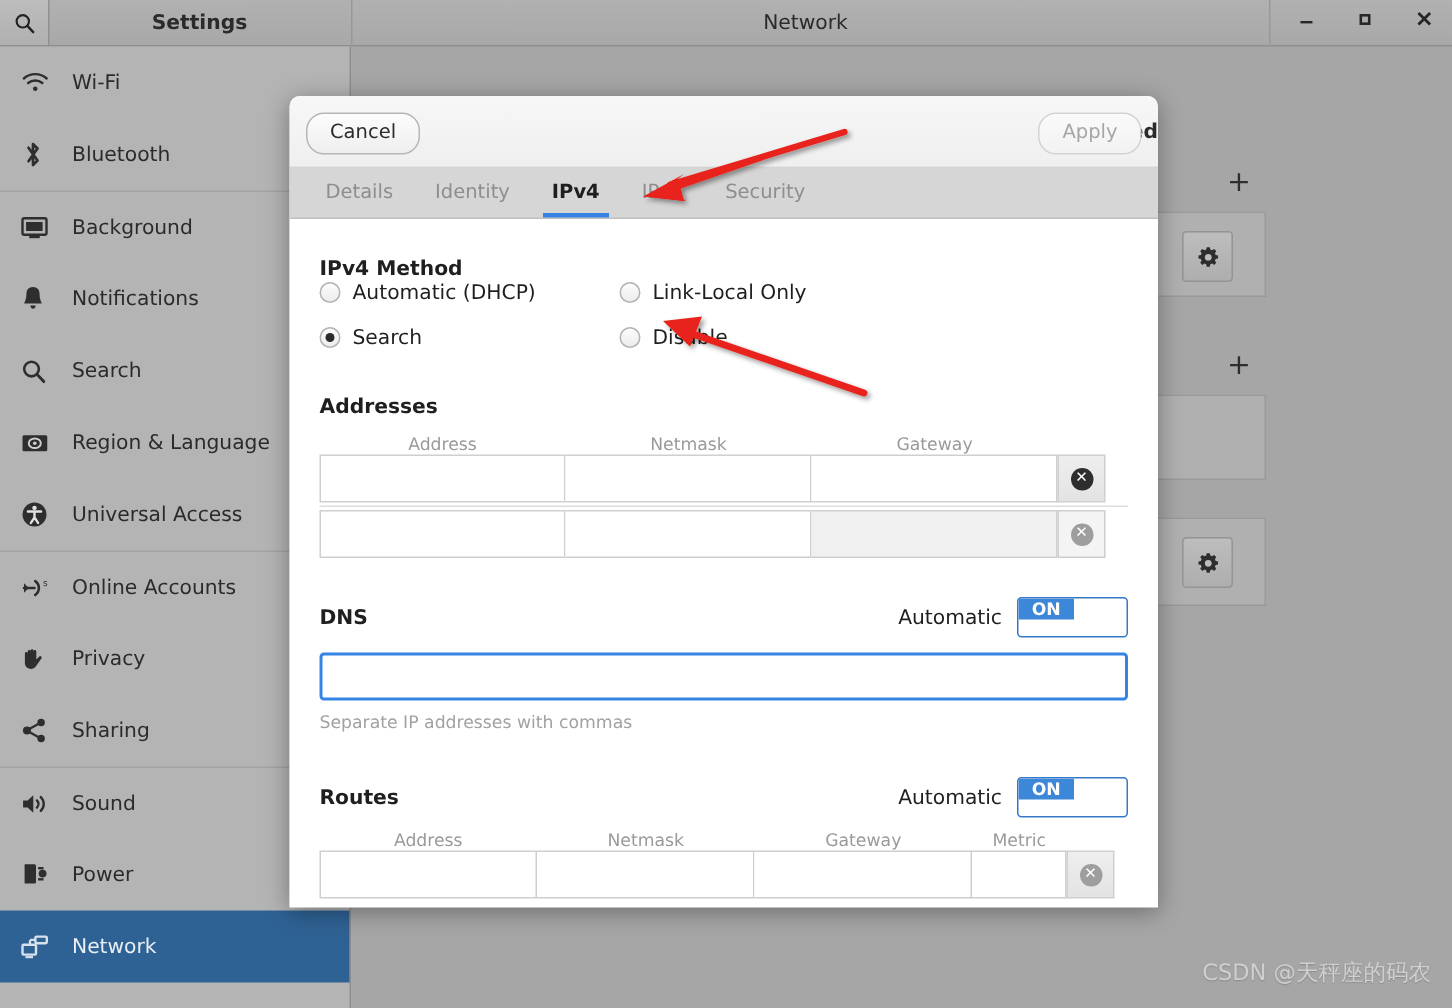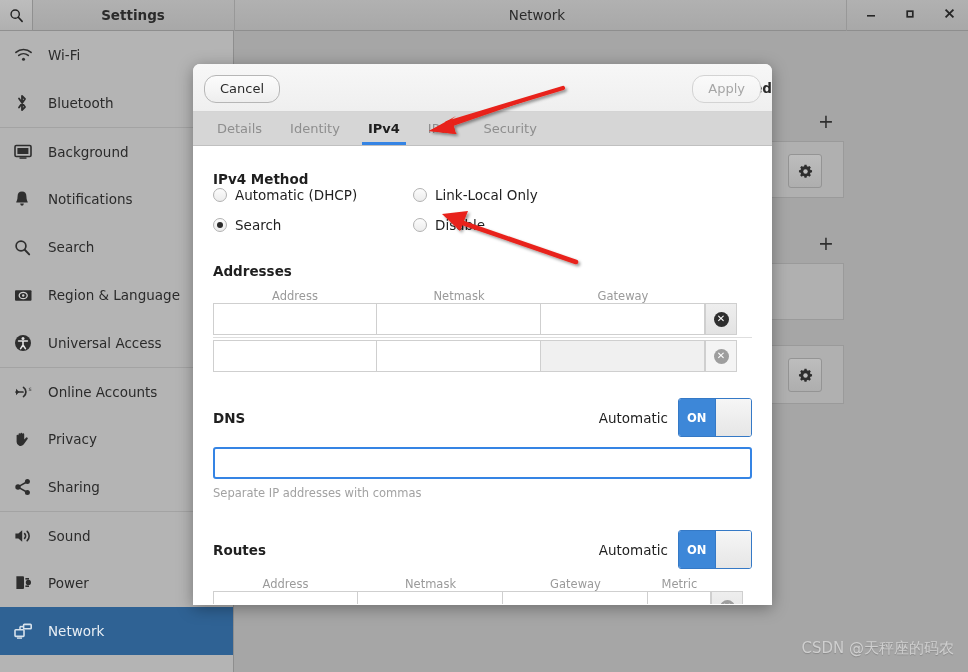--- a/index.html
+++ b/index.html
@@ -200,22 +200,22 @@
   .xicon.dark { background: #2e2e2e; }
   .xicon.grey { background: #9e9e9e; }
 
   .row-sep { height: 1px; background: #dedede; margin: 2px 0; }
 
   .dns-head { display: flex; align-items: center; margin-top: 26px; }
   .dns-head .lbl { font-size: 13.5px; font-weight: 700; color: #1f1f1f; }
   .auto-wrap { margin-left: auto; display: flex; align-items: center; }
   .auto-lbl { font-size: 13.5px; color: #1f1f1f; margin-right: 10px; }
   .switch {
-    width: 74px; height: 39px; border: 1px solid #3579c6; border-radius: 3px;
-    display: flex; overflow: hidden; box-sizing: border-box;
+    width: 74px; height: 27px; border: 1px solid #3579c6; border-radius: 3px;
+    display: flex; overflow: hidden; box-sizing: border-box; flex-direction: column;
   }
   .switch .on {
     width: 37px; background: #3d87d8; color: #ffffff;
     font-size: 11.5px; font-weight: 600;
     display: flex; align-items: center; justify-content: center;
   }
   .switch .knob {
     width: 37px; background: linear-gradient(#f6f6f6, #e6e6e6);
     border-left: 1px solid #3579c6;
   }

